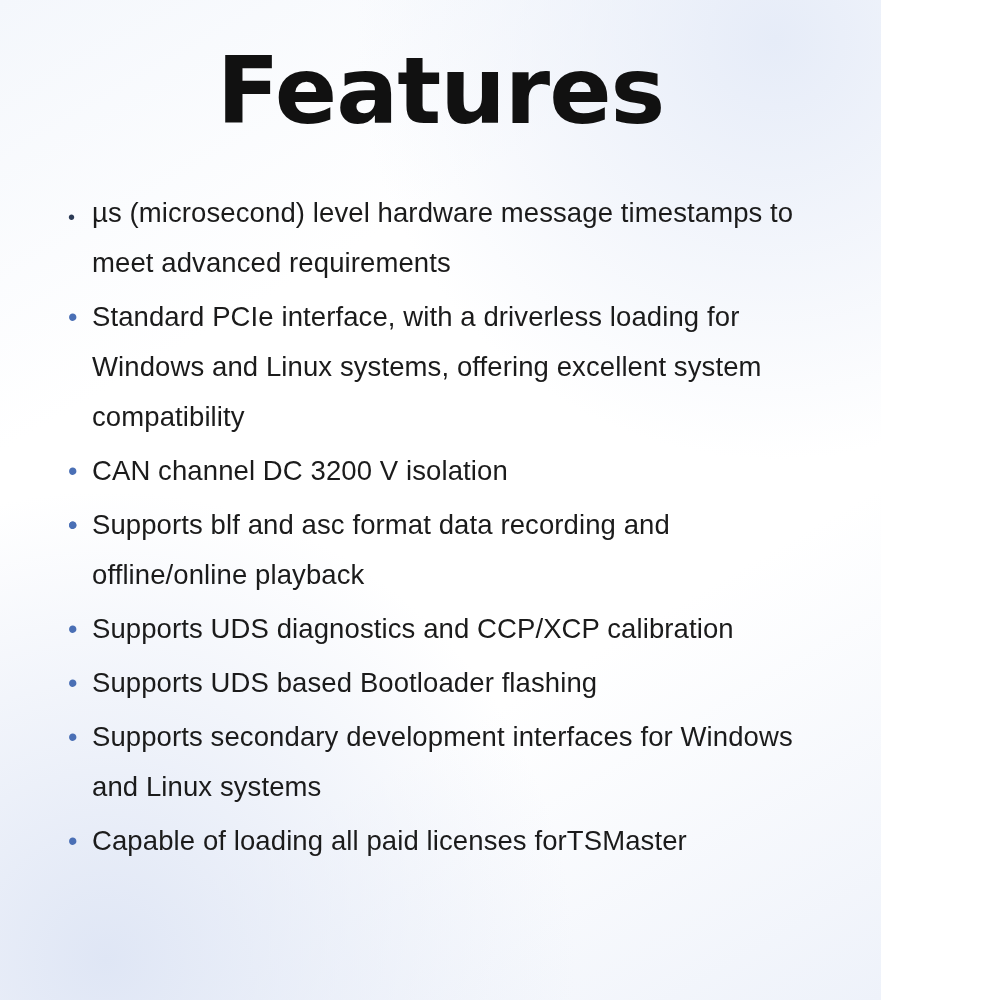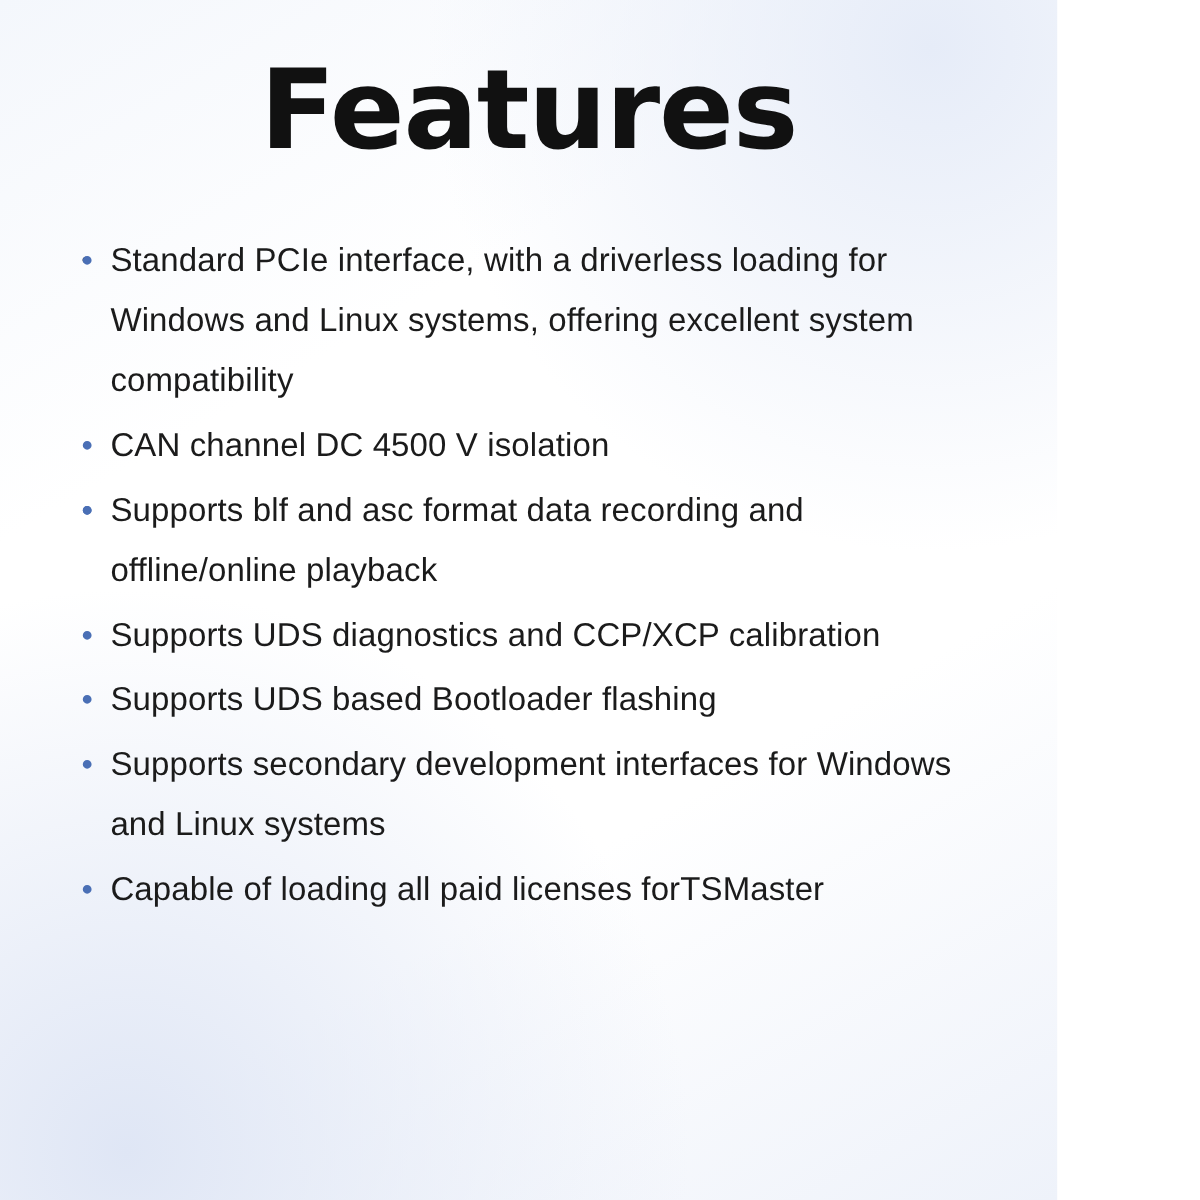--- a/index.html
+++ b/index.html
@@ -78,28 +78,29 @@
 </head>
 <body>
 
 <div class="page">
 
   <h1 class="title">Features</h1>
 
   <ul class="features-list">
     <li class="feature-item first">
       <span class="bullet">•</span>
+      <span>µs (microsecond) level hardware message timestamps to meet advanced requirements</span>
     </li>
     <li class="feature-item">
       <span class="bullet">•</span>
       <span>Standard PCIe interface, with a driverless loading for Windows and Linux systems, offering excellent system compatibility</span>
     </li>
     <li class="feature-item">
       <span class="bullet">•</span>
-      <span>CAN channel DC 4500 V isolation</span>
+      <span>CAN channel DC 3200 V isolation</span>
     </li>
     <li class="feature-item">
       <span class="bullet">•</span>
     </li>
     <li class="feature-item">
       <span class="bullet">•</span>
       <span>Supports blf and asc format data recording and offline/online playback</span>
     </li>
     <li class="feature-item">
       <span class="bullet">•</span>

